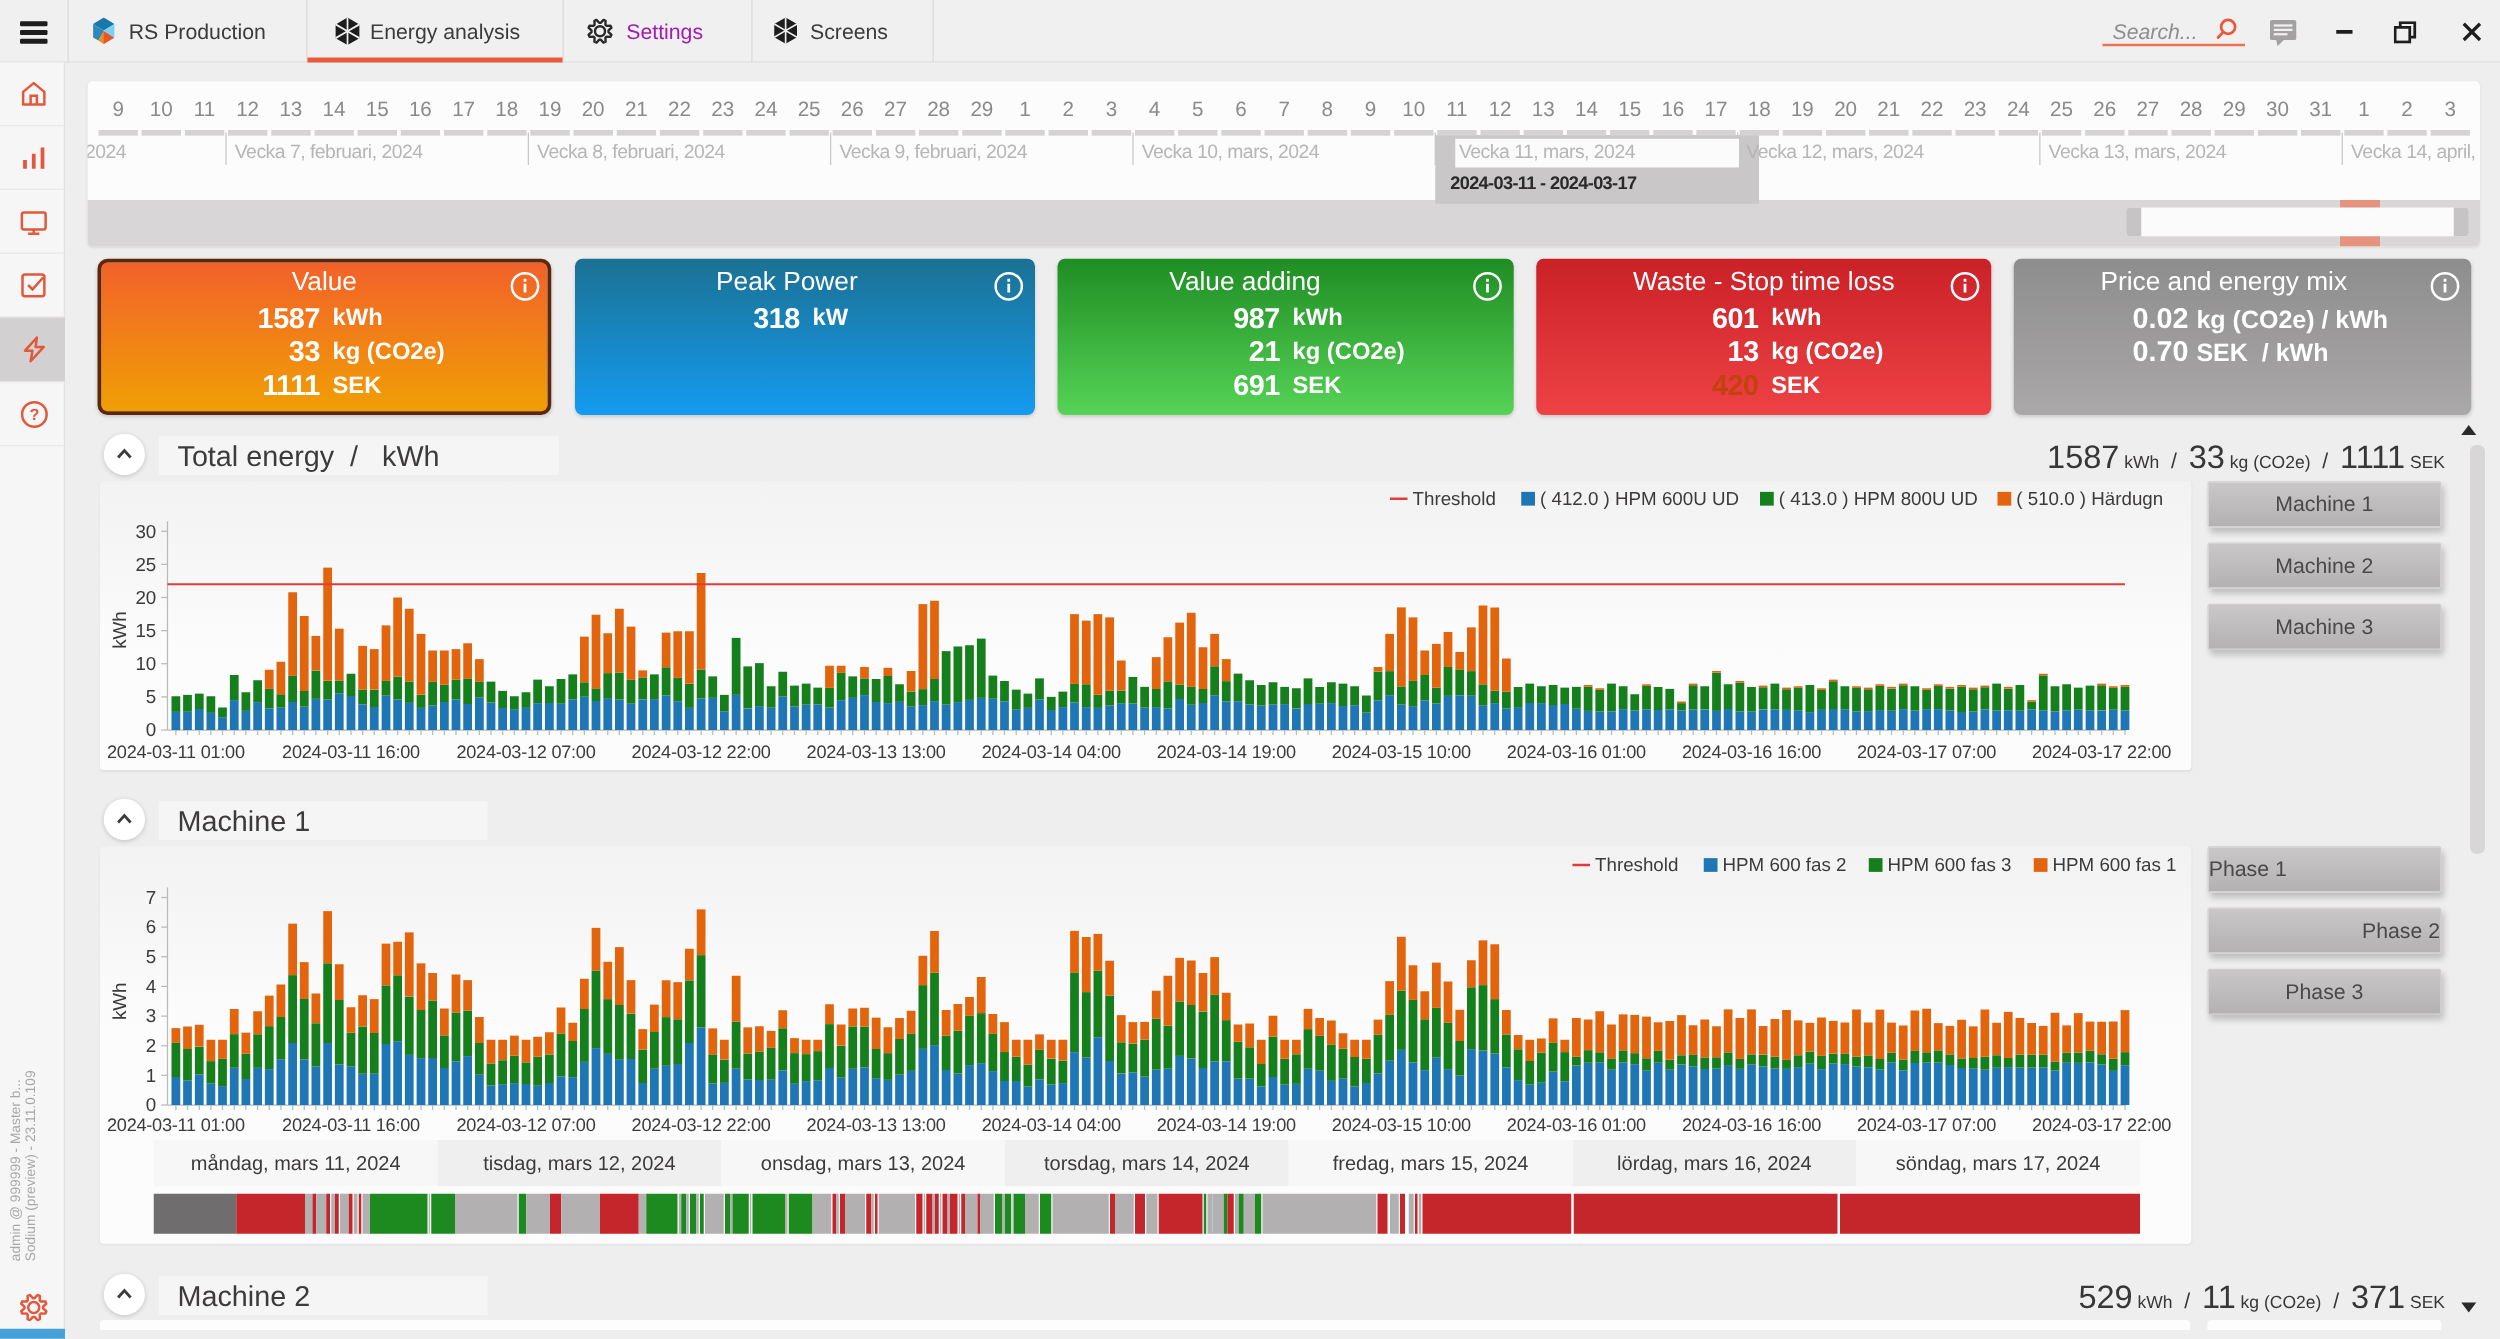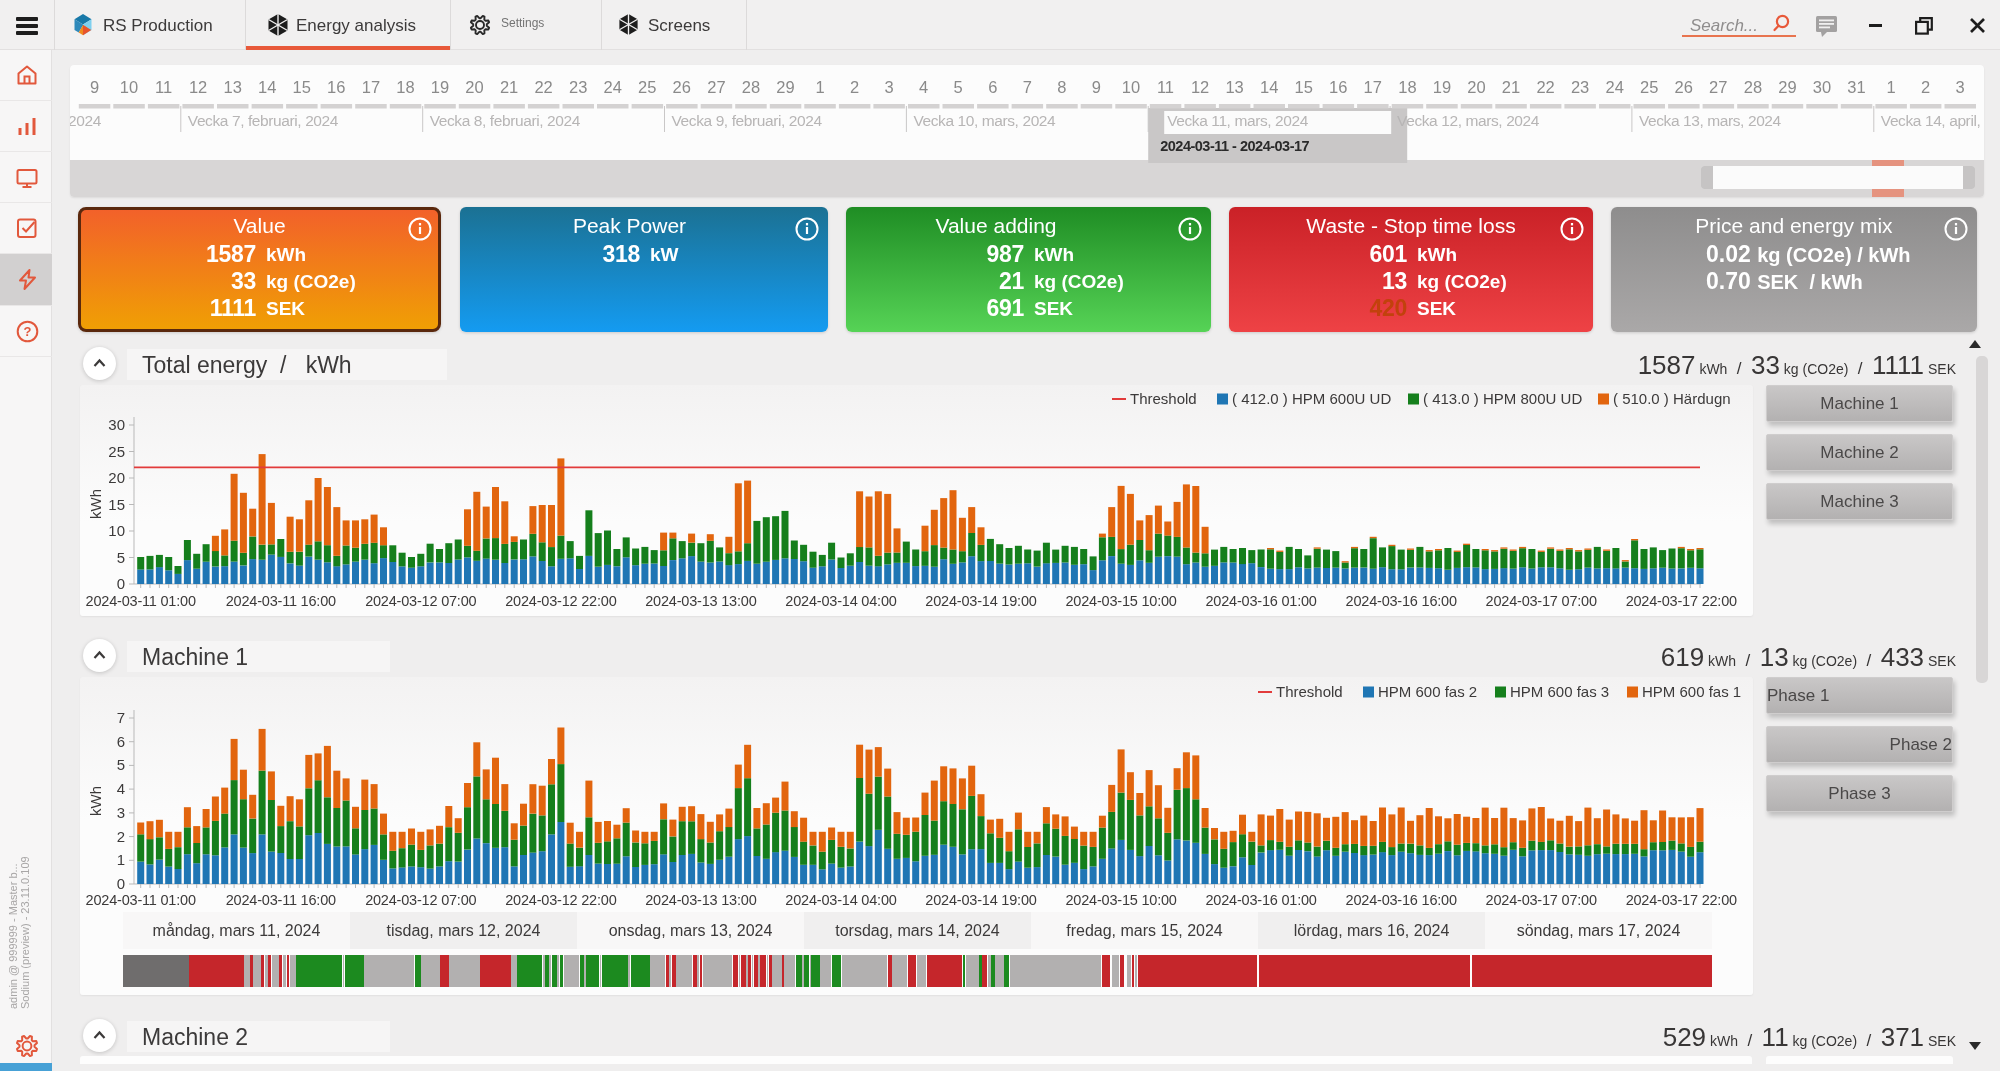--- a/index.html
+++ b/index.html
@@ -32,21 +32,21 @@
       <line x1="12" y1="12" x2="21.5" y2="17.5" stroke="#f1f0f0" stroke-width="1.4"></line>
       <line x1="12" y1="12" x2="12.0" y2="23.0" stroke="#f1f0f0" stroke-width="1.4"></line>
       <line x1="12" y1="12" x2="2.5" y2="17.5" stroke="#f1f0f0" stroke-width="1.4"></line>
       <line x1="12" y1="12" x2="2.5" y2="6.5" stroke="#f1f0f0" stroke-width="1.4"></line>
     </svg>
 <div class="abs" style="left:296px;top:16px;font-size:17px;color:#3c3a3a">Energy analysis</div>
 <svg class="abs" style="left:469px;top:14px" width="22" height="22" viewBox="0 0 22 22">
       <circle cx="11" cy="11" r="4.0" fill="none" stroke="#2a2a2a" stroke-width="1.9"></circle>
       <path d="M11.7 4.2 L13.8 1.9 L15.5 2.6 L15.3 5.7 L16.3 6.7 L19.4 6.5 L20.1 8.2 L17.8 10.3 L17.8 11.7 L20.1 13.8 L19.4 15.5 L16.3 15.3 L15.3 16.3 L15.5 19.4 L13.8 20.1 L11.7 17.8 L10.3 17.8 L8.2 20.1 L6.5 19.4 L6.7 16.3 L5.7 15.3 L2.6 15.5 L1.9 13.8 L4.2 11.7 L4.2 10.3 L1.9 8.2 L2.6 6.5 L5.7 6.7 L6.7 5.7 L6.5 2.6 L8.2 1.9 L10.3 4.2 Z" fill="none" stroke="#2a2a2a" stroke-width="1.9" stroke-linejoin="round"></path>
     </svg>
-<div class="abs" style="left:501px;top:16px;font-size:12px;color:#737373">Settings</div>
+<div class="abs" style="left:501px;top:16px;font-size:17px;color:#a21caf">Settings</div>
 <svg class="abs" style="left:617px;top:13px" width="23" height="23" viewBox="0 0 24 24">
       <polygon points="12.0,1.0 21.5,6.5 21.5,17.5 12.0,23.0 2.5,17.5 2.5,6.5" fill="#1d1d1d"></polygon>
       <line x1="12" y1="12" x2="12.0" y2="1.0" stroke="#f1f0f0" stroke-width="1.4"></line>
       <line x1="12" y1="12" x2="21.5" y2="6.5" stroke="#f1f0f0" stroke-width="1.4"></line>
       <line x1="12" y1="12" x2="21.5" y2="17.5" stroke="#f1f0f0" stroke-width="1.4"></line>
       <line x1="12" y1="12" x2="12.0" y2="23.0" stroke="#f1f0f0" stroke-width="1.4"></line>
       <line x1="12" y1="12" x2="2.5" y2="17.5" stroke="#f1f0f0" stroke-width="1.4"></line>
       <line x1="12" y1="12" x2="2.5" y2="6.5" stroke="#f1f0f0" stroke-width="1.4"></line>
     </svg>
 <div class="abs" style="left:648px;top:16px;font-size:17px;color:#3c3a3a">Screens</div>
@@ -291,21 +291,21 @@
       <rect x="10.9" y="10" width="2.2" height="7" fill="#fff"></rect>
       <rect x="10.9" y="6" width="2.2" height="2.4" fill="#fff"></rect>
     </svg>
     <div class="abs" style="left:1229px;top:241px;width:178px;text-align:right;font-size:23px;letter-spacing:-0.3px;font-weight:bold;color:#fff">601</div>
     <div class="abs" style="left:1417px;top:244px;font-size:19px;font-weight:bold;color:#fff">kWh</div>
     <div class="abs" style="left:1229px;top:268px;width:178px;text-align:right;font-size:23px;letter-spacing:-0.3px;font-weight:bold;color:#fff">13</div>
     <div class="abs" style="left:1417px;top:271px;font-size:19px;font-weight:bold;color:#fff">kg (CO2e)</div>
     <div class="abs" style="left:1229px;top:295px;width:178px;text-align:right;font-size:23px;letter-spacing:-0.3px;font-weight:bold;color:#c2410c">420</div>
     <div class="abs" style="left:1417px;top:298px;font-size:19px;font-weight:bold;color:#fff">SEK</div>
 <div class="abs" style="left:1611px;top:207px;width:366px;height:125px;background:linear-gradient(180deg,#8e8d8d,#aaa8a8);border-radius:6px;box-shadow:0 1px 3px rgba(0,0,0,0.15)"></div>
-<div class="abs" style="left:1611px;top:214px;width:366px;text-align:center;font-size:21px;color:#fff">Price and energy mix</div>
+<div class="abs" style="left:1611px;top:214px;width:336px;text-align:center;font-size:21px;color:#fff">Price and energy mix</div>
 <svg class="abs" style="left:1944px;top:217px" width="24" height="24" viewBox="0 0 24 24">
       <circle cx="12" cy="12" r="10.5" fill="none" stroke="#fff" stroke-width="2"></circle>
       <rect x="10.9" y="10" width="2.2" height="7" fill="#fff"></rect>
       <rect x="10.9" y="6" width="2.2" height="2.4" fill="#fff"></rect>
     </svg>
 <div class="abs" style="left:1706px;top:241px;font-size:23px;font-weight:bold;color:#fff">0.02 <span style="font-size:20px">kg (CO2e) / kWh</span></div>
 <div class="abs" style="left:1706px;top:268px;font-size:23px;font-weight:bold;color:#fff">0.70 <span style="font-size:20px">SEK&nbsp; / kWh</span></div>
 <div class="abs" style="left:127px;top:349px;width:320px;height:31px;background:#f6f5f5"></div>
     <div class="abs" style="left:83px;top:347px;width:33px;height:33px;background:#fff;border-radius:50%;box-shadow:0 1px 4px rgba(0,0,0,0.18)"></div>
     <svg class="abs" style="left:83px;top:347px" width="33" height="33" viewBox="0 0 33 33">
@@ -955,21 +955,20 @@
 <div class="abs" style="left:1976px;top:356px;width:12px;height:327px;background:#d8d6d6;border-radius:5px"></div>
 <svg class="abs" style="left:1968px;top:1041px" width="14" height="10" viewBox="0 0 14 10">
       <polygon points="1,1 13,1 7,9" fill="#2a2a2a"></polygon>
     </svg>
 <div class="abs" style="left:127px;top:641px;width:263px;height:31px;background:#f6f5f5"></div>
     <div class="abs" style="left:83px;top:639px;width:33px;height:33px;background:#fff;border-radius:50%;box-shadow:0 1px 4px rgba(0,0,0,0.18)"></div>
     <svg class="abs" style="left:83px;top:639px" width="33" height="33" viewBox="0 0 33 33">
       <path d="M11.5 19 L16.5 13.5 L21.5 19" fill="none" stroke="#3c3a3a" stroke-width="2.2"></path>
     </svg>
     <div class="abs" style="left:142px;top:644px;font-size:23px;color:#3c3a3a">Machine 1</div>
-    <div class="abs" style="right:44px;top:642px;font-size:26px;color:#383636;white-space:nowrap">619<span style="font-size:14px"> kWh</span><span style="font-size:17px">&nbsp;&nbsp;/&nbsp;&nbsp;</span>13<span style="font-size:14px"> kg (CO2e)</span><span style="font-size:17px">&nbsp;&nbsp;/&nbsp;&nbsp;</span>433<span style="font-size:14px"> SEK</span></div>
 <div class="abs" style="left:80px;top:677px;width:1673px;height:318px;background:linear-gradient(180deg,#f3f2f2,#fcfcfc 45%);border-radius:3px;box-shadow:0 1px 2px rgba(0,0,0,0.06)"></div>
 <svg class="abs" style="left:0;top:0" width="2000" height="1071" viewBox="0 0 2000 1071">
       <text x="1642" y="697" font-size="15" fill="#3c3a3a">HPM 600 fas 1</text>
       <rect x="1627" y="686.5" width="11" height="11" fill="#e2650e"></rect>
       <text x="1510" y="697" font-size="15" fill="#3c3a3a">HPM 600 fas 3</text>
       <rect x="1495" y="686.5" width="11" height="11" fill="#157f1c"></rect>
       <text x="1378" y="697" font-size="15" fill="#3c3a3a">HPM 600 fas 2</text>
       <rect x="1363" y="686.5" width="11" height="11" fill="#1f76b4"></rect>
       <text x="1276" y="697" font-size="15" fill="#3c3a3a">Threshold</text>
       <line x1="1258" y1="692" x2="1272" y2="692" stroke="#e23b3b" stroke-width="2"></line>

